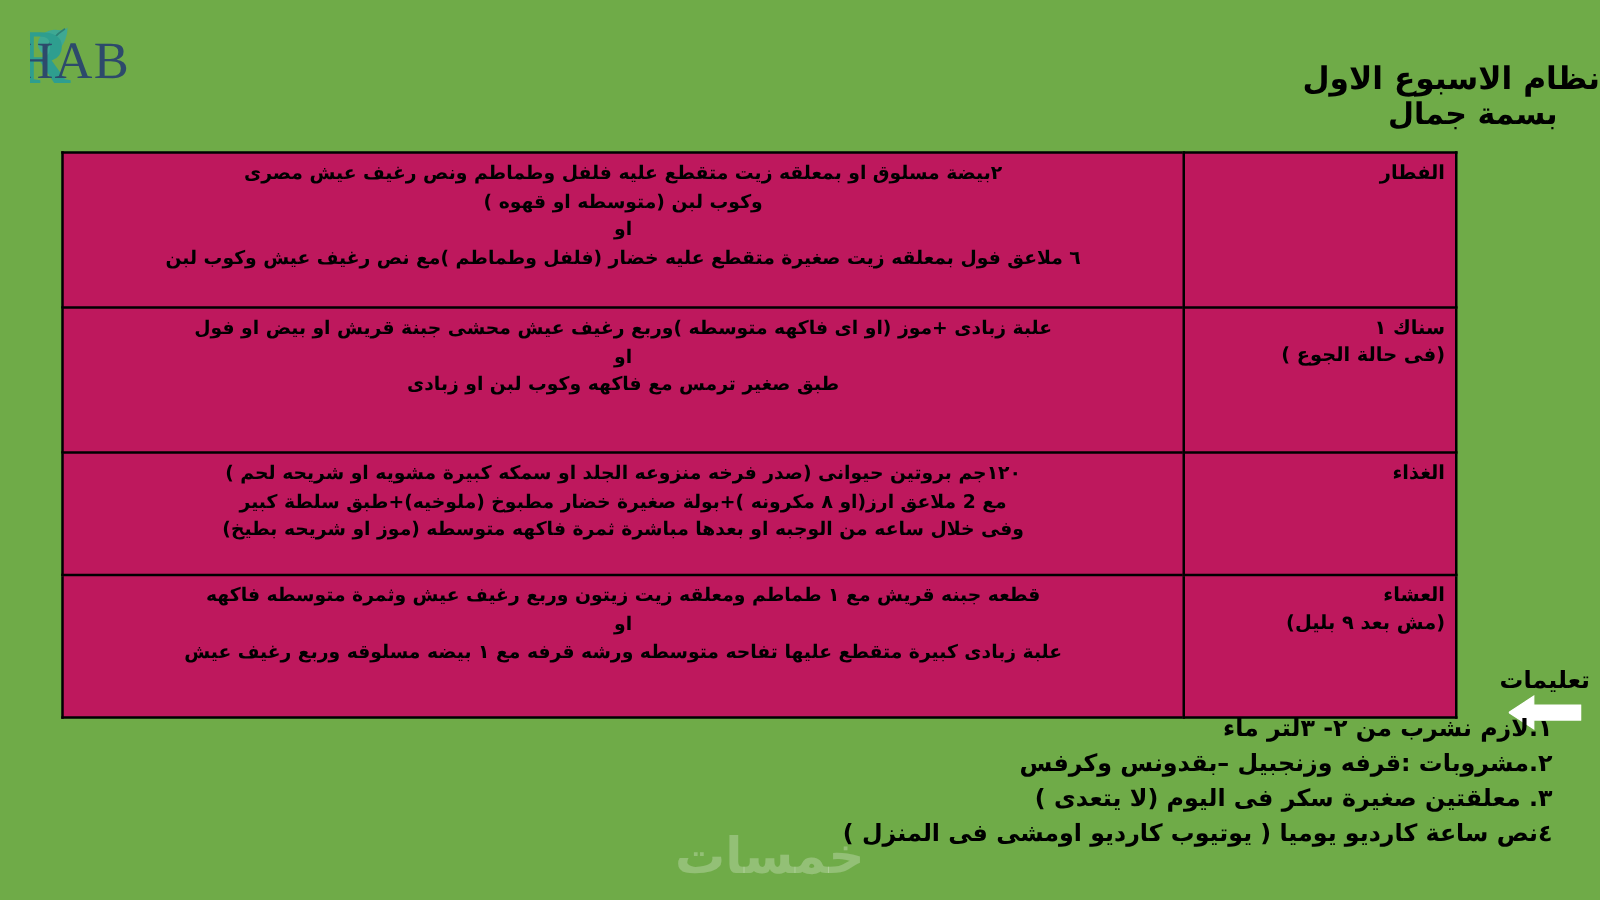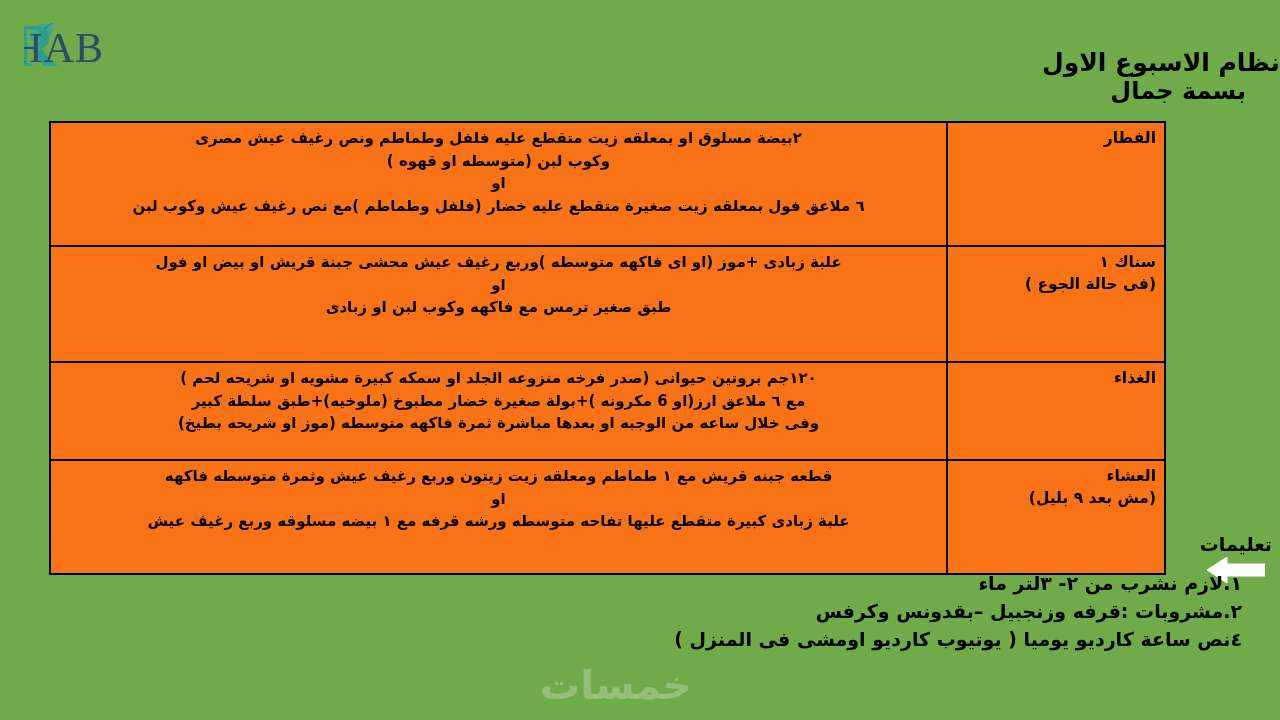--- a/index.html
+++ b/index.html
@@ -52,21 +52,21 @@
     position: absolute;
     top: 121px;
     left: 49px;
     width: 1117px;
     border-collapse: collapse;
     table-layout: fixed;
     direction: rtl;
   }
   #diet-table td {
     border: 2px solid #000;
-    background: #f97316;
+    background: #be185d;
     vertical-align: top;
     padding: 4px 8px 6px 8px;
     color: #000;
   }
   td.meal-label {
     width: 200px;
     text-align: right;
     font-size: 15.5px;
     font-weight: bold;
     line-height: 1.45;
@@ -192,21 +192,21 @@
         <span class="line">طبق صغير ترمس مع فاكهه وكوب لبن او زبادى</span>
       </td>
     </tr>
 
     <tr id="row-lunch">
       <td class="meal-label">
         <span>الغذاء</span>
       </td>
       <td class="meal-body">
         <span class="line">١٢٠جم بروتين حيوانى (صدر فرخه منزوعه الجلد او سمكه كبيرة مشويه او شريحه لحم )</span>
-        <span class="line">مع ٦ ملاعق ارز(او 6 مكرونه )+بولة صغيرة خضار مطبوخ (ملوخيه)+طبق سلطة كبير</span>
+        <span class="line">مع 2 ملاعق ارز(او ٨ مكرونه )+بولة صغيرة خضار مطبوخ (ملوخيه)+طبق سلطة كبير</span>
         <span class="line">وفى خلال ساعه من الوجبه او بعدها مباشرة ثمرة فاكهه متوسطه (موز او شريحه بطيخ)</span>
       </td>
     </tr>
 
     <tr id="row-dinner">
       <td class="meal-label">
         <span>العشاء</span>
         <span class="sub">(مش بعد ٩ بليل)</span>
       </td>
       <td class="meal-body">
@@ -221,16 +221,17 @@
 <div id="instructions-header">
   <span id="instructions-heading">تعليمات</span>
   <svg id="arrow-left-icon" viewBox="0 0 58 30" xmlns="http://www.w3.org/2000/svg">
     <polygon points="0,15 20,2 20,9 58,9 58,21 20,21 20,28" fill="#ffffff" stroke="#ffffff" stroke-width="1"></polygon>
   </svg>
 </div>
 
 <ul id="instructions-list">
   <li>١.لازم نشرب من ٢- ٣لتر ماء</li>
   <li>٢.مشروبات :قرفه وزنجبيل –بقدونس وكرفس</li>
+  <li>٣. معلقتين صغيرة سكر فى اليوم (لا يتعدى )</li>
   <li>٤نص ساعة كارديو يوميا ( يوتيوب كارديو اومشى فى المنزل )</li>
 </ul>
 
 <div id="watermark">خمسات</div>
 
 </body></html>

